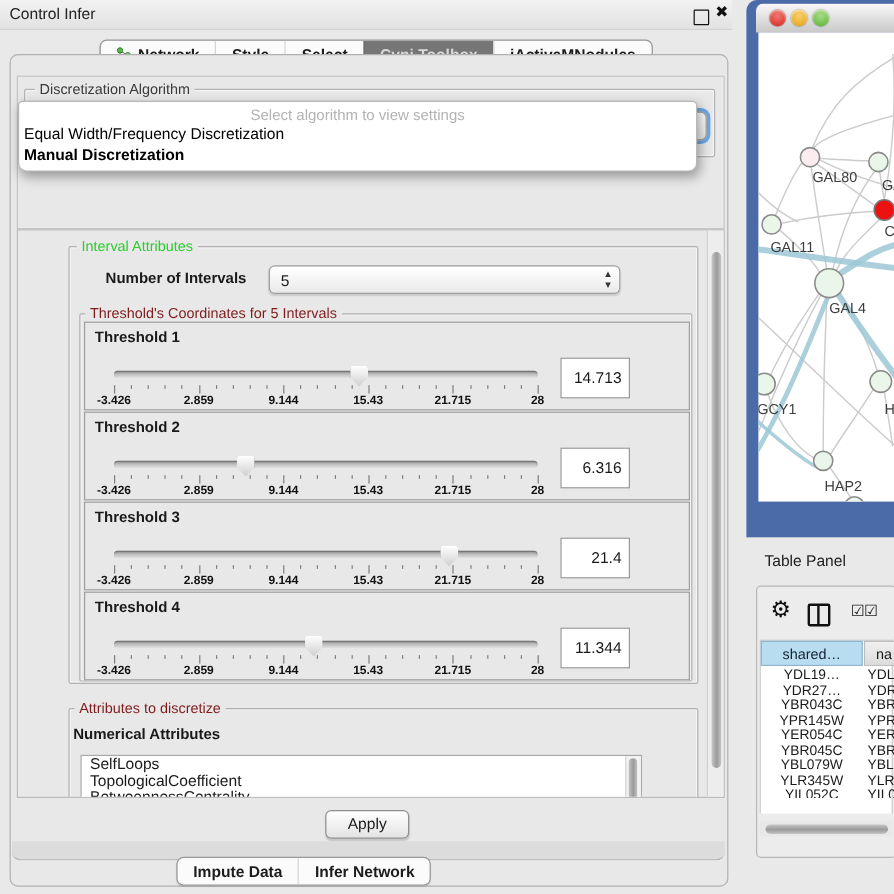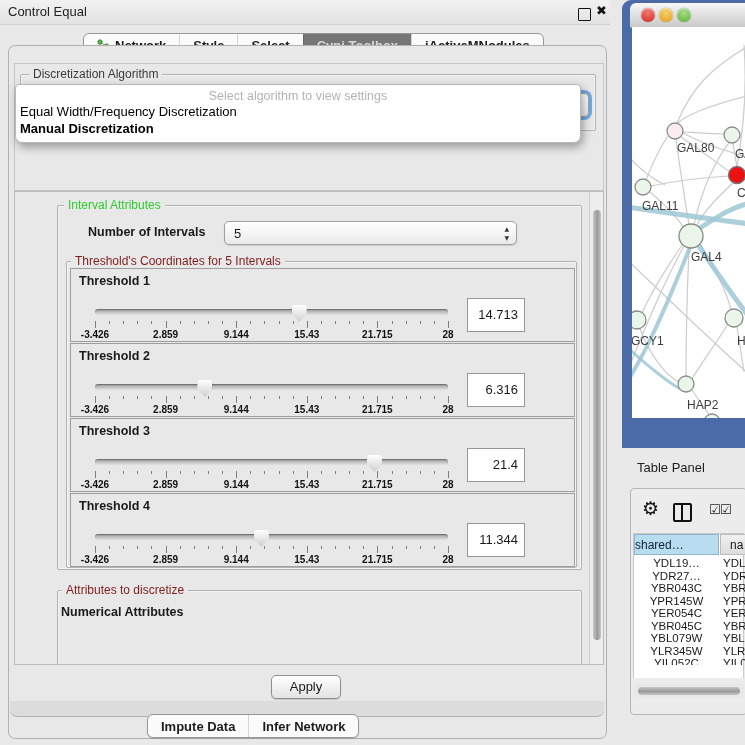--- a/index.html
+++ b/index.html
@@ -104,37 +104,37 @@
   
   #tpbar{position:absolute;left:622px;top:448px;width:123px;height:35px;background:#e9e9e9}
   #tpbar .t{position:absolute;left:15px;top:12px;font-size:13px;color:#1e1e1e}
   #tpbox{position:absolute;left:630px;top:488px;width:115px;height:225px;border:1px solid #b7b7b7;
          border-radius:4px;background:#ececec;overflow:hidden}
   .gear{position:absolute;left:11px;top:8px;font-family:"DejaVu Sans",sans-serif;font-size:19px;color:#111;line-height:22px}
   .spliticon{position:absolute;left:42px;top:14px;width:15px;height:15px;border:2px solid #111;border-radius:2px}
   .spliticon:before{content:"";position:absolute;left:6px;top:0;width:2px;height:15px;background:#111}
   .cb{position:absolute;top:13px;font-family:"DejaVu Sans",sans-serif;font-size:13px;color:#222;line-height:16px}
   #tptable{position:absolute;left:2px;top:44px;width:111px;height:145px;background:#fff;border:1px solid #c9c9c9;border-bottom:none;box-sizing:border-box}
-  .hcell{position:absolute;top:0;height:21px;box-sizing:border-box;font-size:12px;line-height:21px;text-align:left}
+  .hcell{position:absolute;top:0;height:21px;box-sizing:border-box;font-size:12px;line-height:21px;text-align:center}
   .hcell.c1{left:0;width:85px;background:#b9ddf0;border:1px solid #8fb6cf;color:#123}
   .hcell.c2{left:86px;width:29px;background:linear-gradient(#f0f0f0,#dcdcdc);border:1px solid #bdbdbd;text-align:left;padding-left:9px}
   .trow{position:absolute;left:0;width:120px;height:12.5px;font-size:11.5px;line-height:12.5px;white-space:nowrap}
   .trow .a{position:absolute;left:0;width:85px;text-align:center}
   .trow .b{position:absolute;left:89px;width:26px;overflow:hidden}
   .hscroll{position:absolute;left:2px;top:195px;width:111px;height:13px;background:#e8e8e8}
   .hthumb{position:absolute;left:5px;top:3px;width:102px;height:8px;border-radius:4px;
           background:linear-gradient(#c6c6c6,#9a9a9a 55%,#c6c6c6)}
   svg text{font-family:"Liberation Sans",sans-serif}
 </style>
 </head>
 <body>
 
 <div id="control">
   <div class="titlebar">
-    <span class="t">Control Equal</span>
+    <span class="t">Control Infer</span>
     <span class="win-ico float-ico"></span>
     <span class="win-ico close-ico">✖</span>
   </div>
 
   <div id="toptabs" class="seg">
     <div class="tab">
       <svg width="13" height="13" viewBox="0 0 13 13">
         <line x1="3" y1="3" x2="9" y2="7" stroke="#888" stroke-width="1"></line>
         <line x1="3" y1="10" x2="9" y2="7" stroke="#888" stroke-width="1"></line>
         <line x1="3" y1="3" x2="3" y2="10" stroke="#888" stroke-width="1"></line>
@@ -357,20 +357,28 @@
               <span class="scale-label" style="left:100%">28</span>
             </div>
             <div class="valuebox">11.344</div>
           </div>
         </div>
       </div>
 
       <div class="group" id="attrgroup">
         <span class="gtitle blue" style="left:4px">Attributes to discretize</span>
         <span class="boldlabel" id="numattr">Numerical Attributes</span>
+        <div id="attrlist">
+          <div class="item">SelfLoops</div>
+          <div class="item">TopologicalCoefficient</div>
+          <div class="item">BetweennessCentrality</div>
+          <div class="listscroll">
+              <div class="listthumb"></div>
+            </div>
+        </div>
       </div>
 
       <div class="vscroll">
           <div class="vthumb"></div>
         </div>
     </div>
 
     <div class="bottom-strip"></div>
     <div id="applybtn">Apply</div>
   </div>

